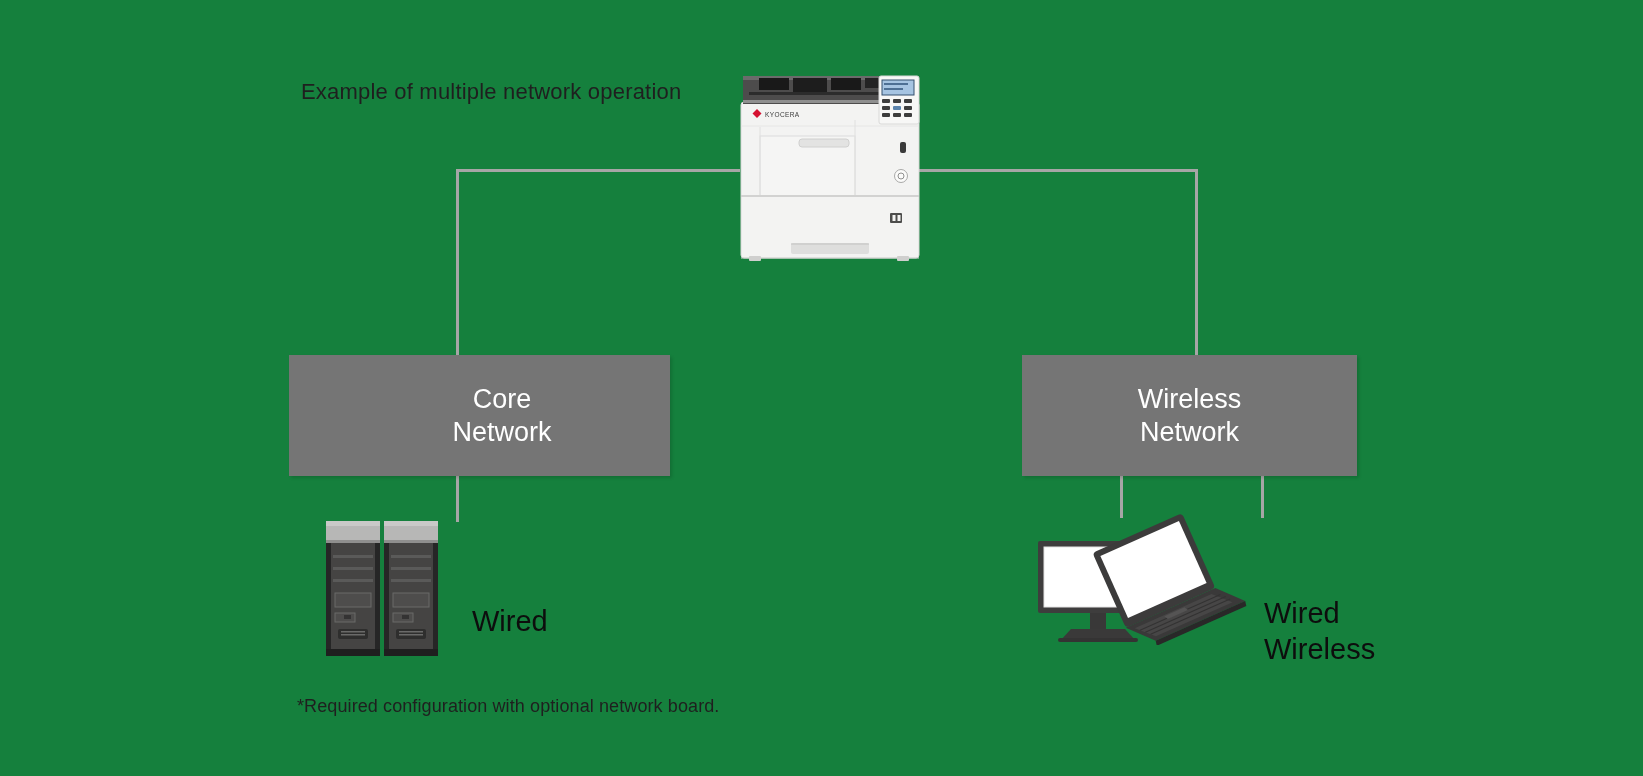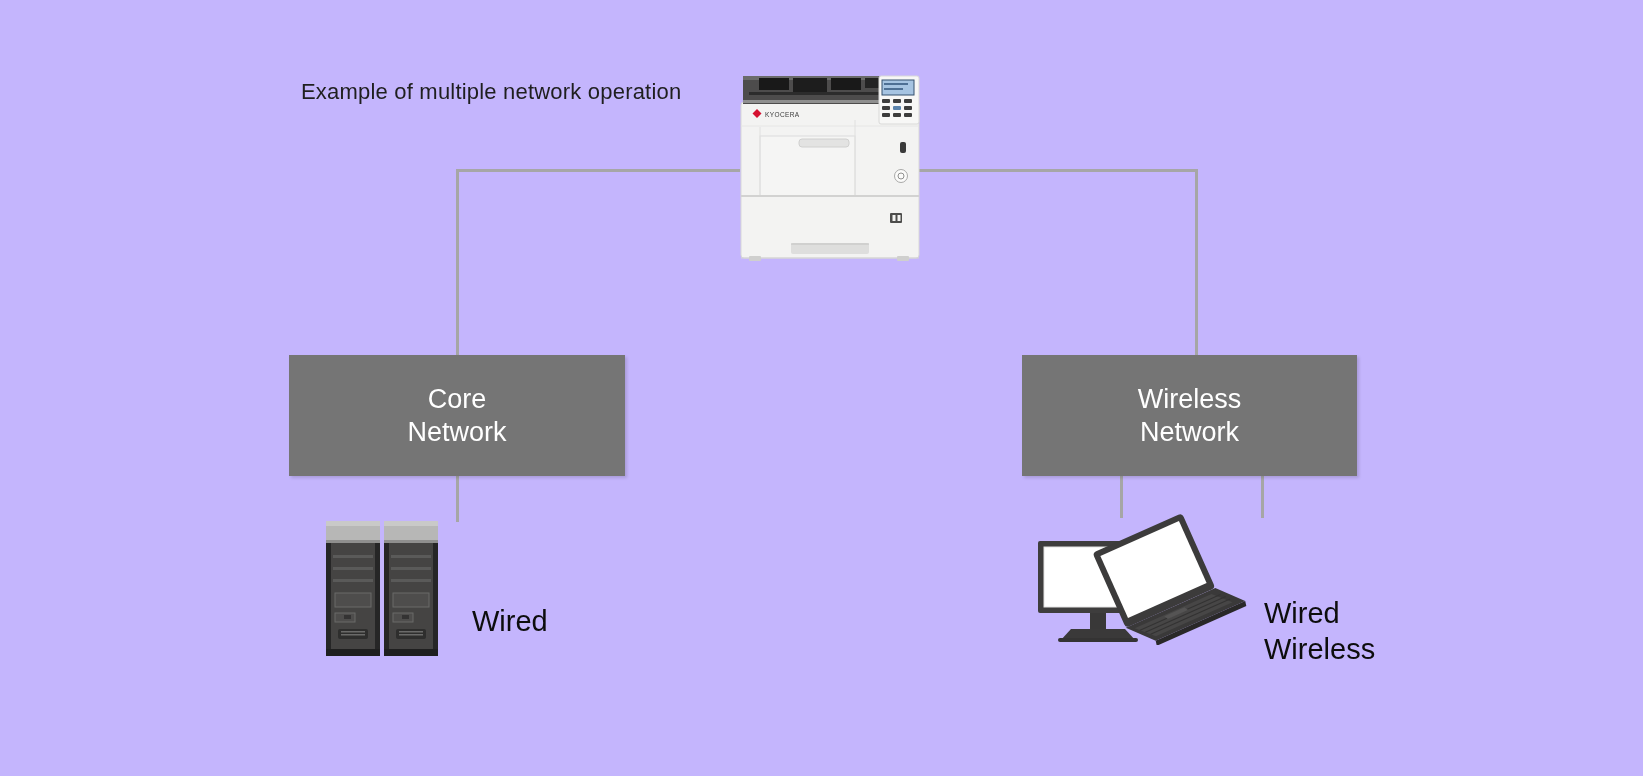--- a/index.html
+++ b/index.html
@@ -1,32 +1,32 @@
 <!DOCTYPE html>
 <html><head>
 <meta charset="utf-8">
 <style>
   html,body{margin:0;padding:0;background:#ffffff;}
   .canvas{
-    position:relative;width:1643px;height:776px;background:#c4b5fd;overflow:hidden;
+    position:relative;width:1643px;height:776px;background:#15803d;overflow:hidden;
     font-family:"Liberation Sans","DejaVu Sans",sans-serif;
   }
   .abs{position:absolute;}
   .title{
     left:301px;top:79px;font-size:22px;color:#1f1f1f;letter-spacing:.2px;
   }
   .footnote{
     left:297px;top:696px;font-size:18px;color:#1f1f1f;letter-spacing:.1px;
   }
   .net-box{
     background:#757575;color:#ffffff;display:flex;flex-direction:column;
     align-items:center;justify-content:center;text-align:center;
     font-size:27px;line-height:33px;box-shadow:2px 2px 3px rgba(0,0,0,.14);
   }
-  .box-core{left:289px;top:355px;width:336px;height:121px;}
+  .box-core{left:289px;top:355px;width:336px;height:121px;padding-left:45px;}
   .box-company{left:1022px;top:355px;width:335px;height:121px;}
   .line{background:#a6a6a6;}
   .h-left{left:456px;top:169px;width:284px;height:3px;}
   .v-left-top{left:456px;top:169px;width:3px;height:186px;}
   .h-right{left:916px;top:169px;width:282px;height:3px;}
   .v-right-top{left:1195px;top:169px;width:3px;height:186px;}
   .v-left-bottom{left:456px;top:476px;width:3px;height:46px;}
   .v-right-b1{left:1120px;top:476px;width:3px;height:42px;}
   .v-right-b2{left:1261px;top:476px;width:3px;height:42px;}
   .conn-label{font-size:29px;color:#0d0d0d;line-height:36px;margin-top:39px;}
@@ -170,14 +170,15 @@
         <polygon points="22,26 120,26 119,31 21,31" fill="#292828"></polygon>
       </g>
     </svg>
   </div>
 
   <div class="abs conn-label lbl-wired-wireless">
     <div>Wired</div>
     <div>Wireless</div>
   </div>
 
+  <div class="abs footnote">*Required configuration with optional network board.</div>
 
 </div>
 
 </body></html>

